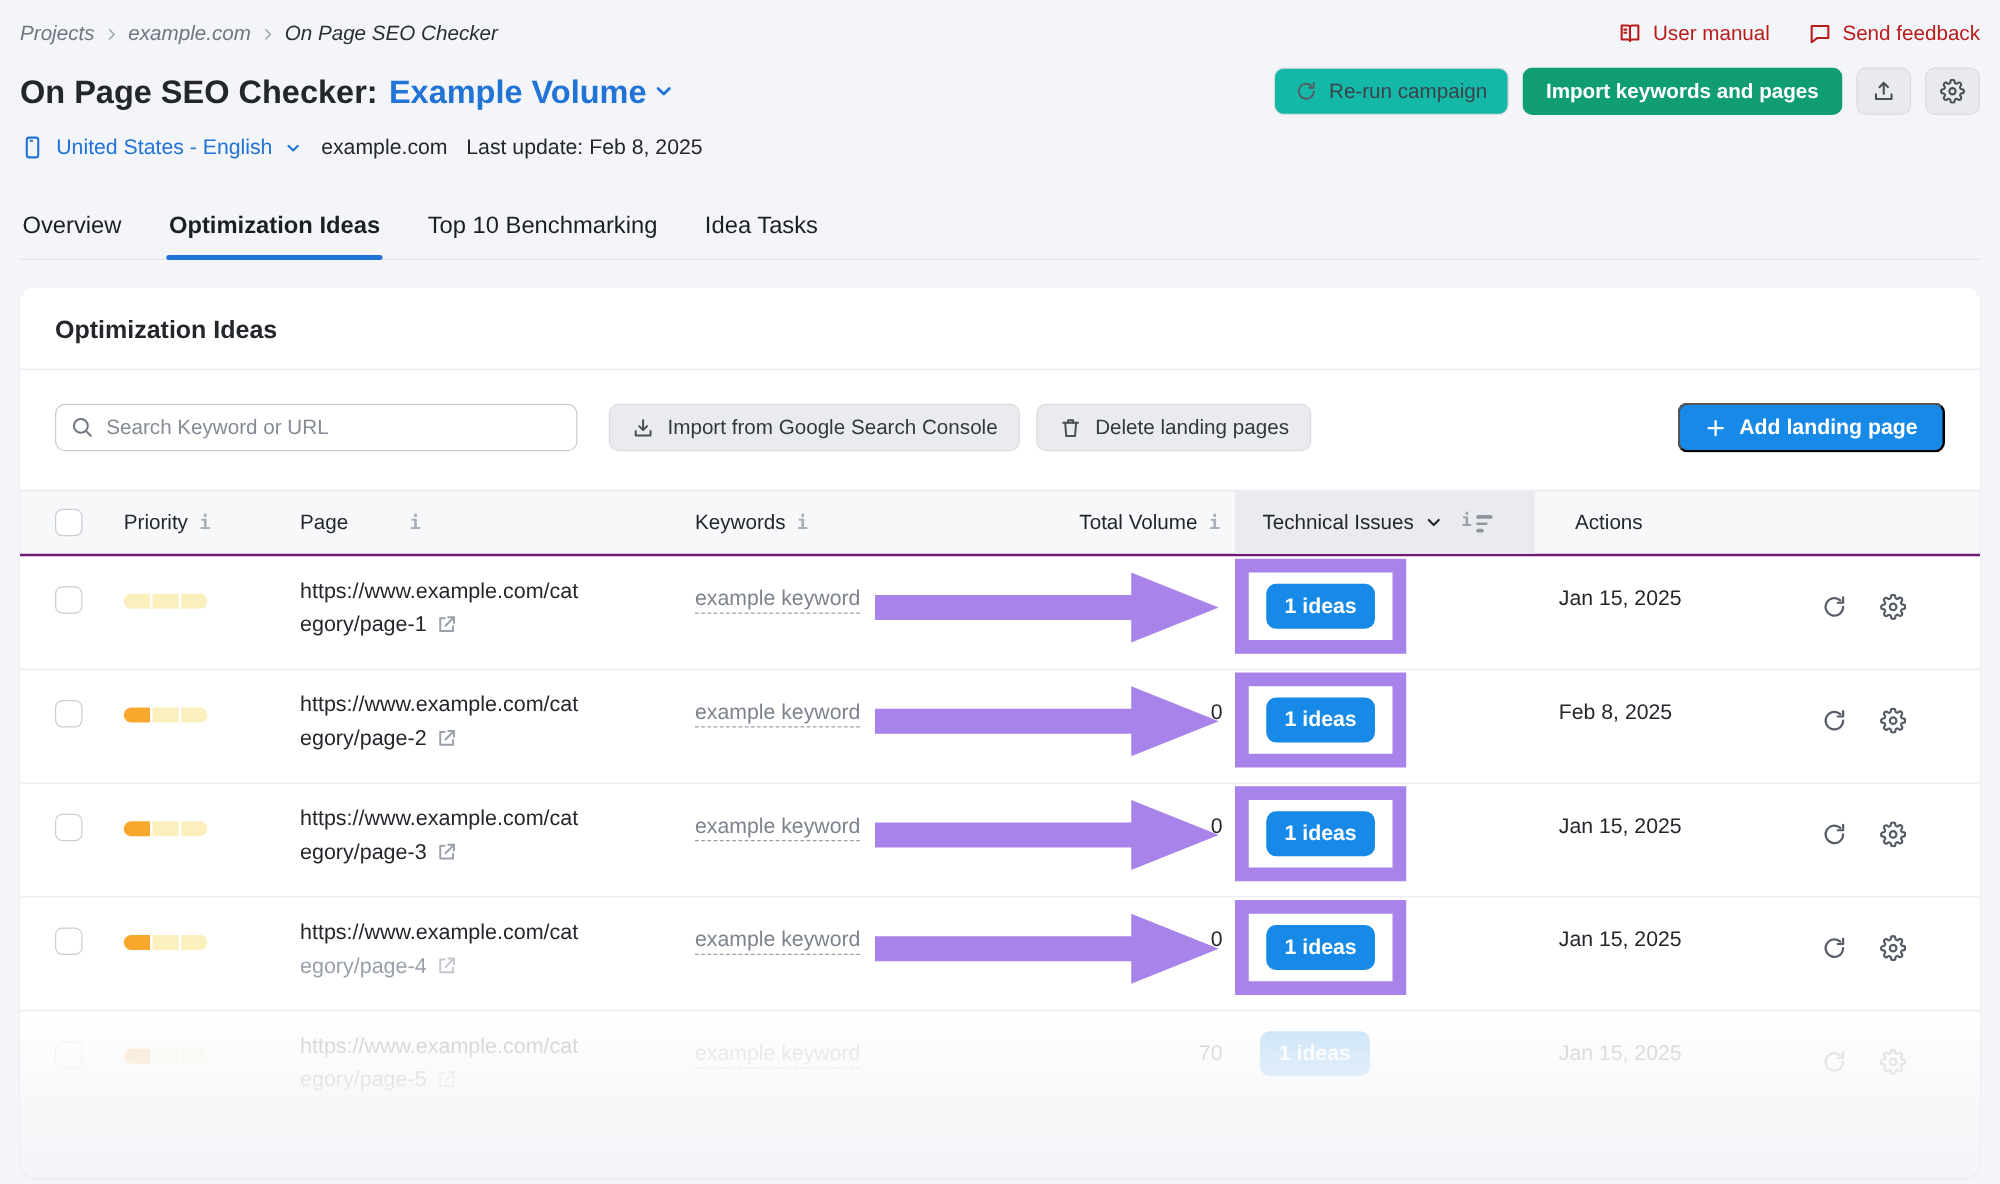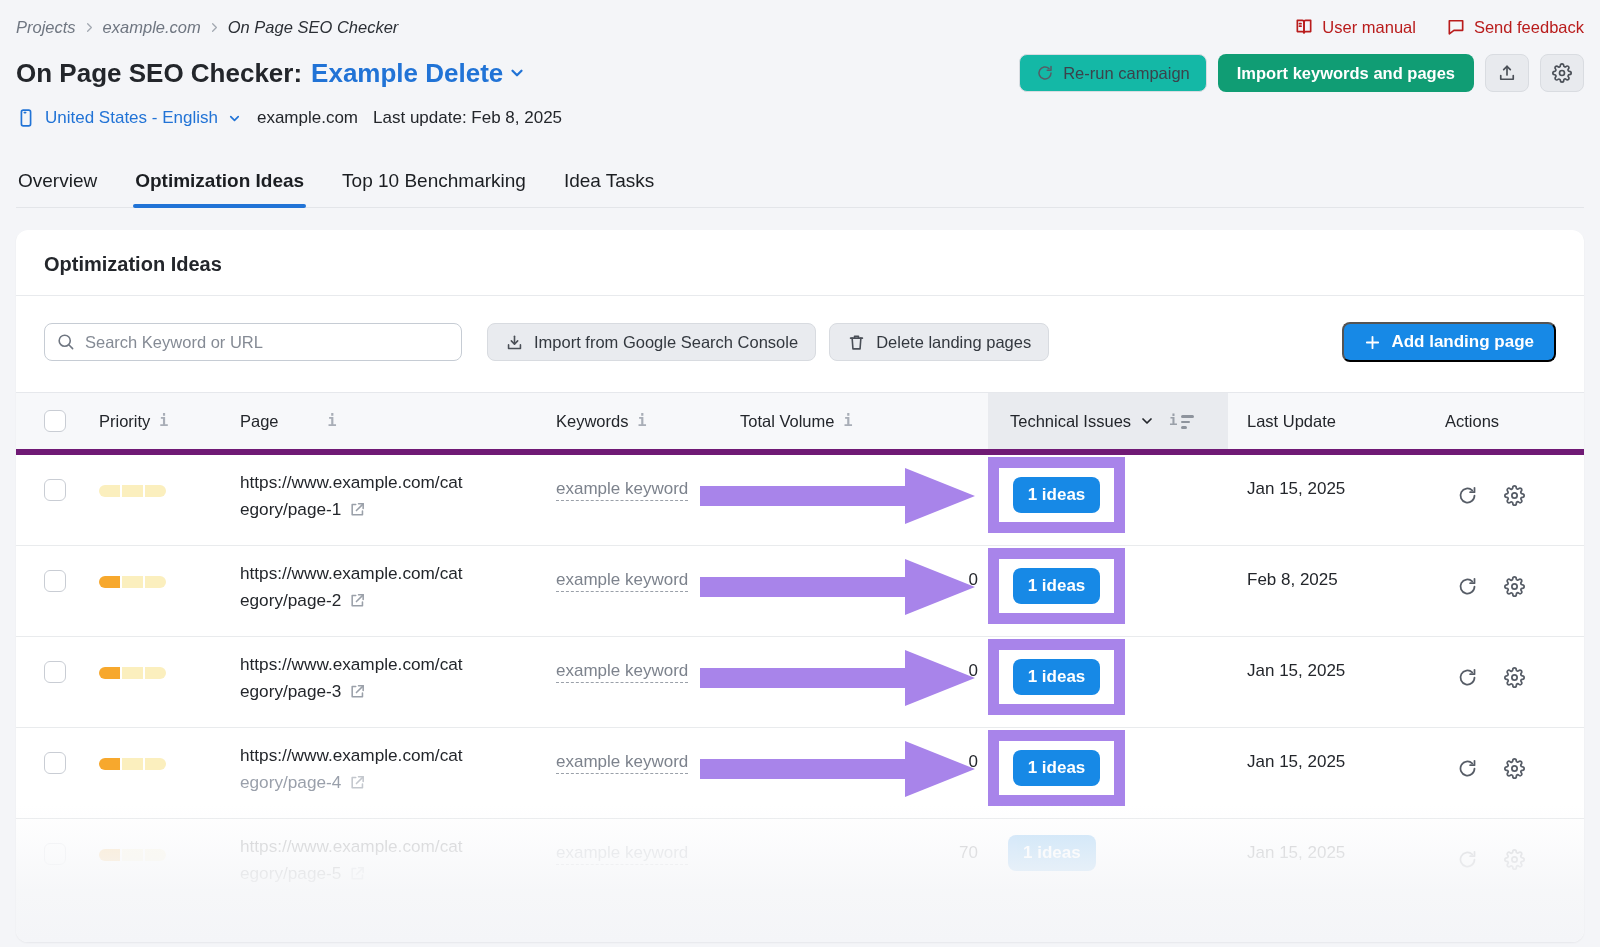--- a/index.html
+++ b/index.html
@@ -56,30 +56,30 @@
   .tbtn { display:flex; align-items:center; gap:10px; height:38px; padding:0 17px; background:#e9ebef;
           border:1px solid #d8dbe0; border-radius:8px; font-size:16.5px; color:#33383f; cursor:pointer; }
   .tbtn .ic { width:19px; height:19px; color:#4a4f57; }
   .gsc { margin-left:25px; } .del { margin-left:13px; }
   .addbtn { margin-left:auto; display:flex; align-items:center; gap:10px; height:40px; padding:0 20px;
             background:#1789e6; border-radius:8px; color:#fff; font-size:17px; font-weight:700; cursor:pointer; }
   .addbtn .ic { width:17px; height:17px; stroke-width:2.6; }
 
   
   .tgrid { display:grid; grid-template-columns:68px 140px 300px 216px 248px 240px 185px 1fr; }
-  .thead { background:#f7f8fa; border-top:1px solid #e6e8ec; border-bottom:6px solid #701a75; height:63px;
+  .thead { background:#f7f8fa; border-top:1px solid #e6e8ec; border-bottom:2px solid #701a75; height:53px;
            font-size:16.5px; color:#23262b; }
   .thead > div { display:flex; align-items:center; }
   .info { font-family:"DejaVu Sans Mono",monospace; font-size:15px; font-weight:700; color:#a9aeb7; margin-left:9px; }
   .cb { width:22px; height:22px; border:1.5px solid #c9cdd4; border-radius:6px; background:#fff; display:inline-block; cursor:pointer; }
   .th-check { padding-left:28px; }
   .th-priority { padding-left:15px; }
   .th-page { padding-left:16px;gap:40px; }
   .th-kw { padding-left:32px; }
-  .th-vol { justify-content:flex-start; padding-right:12px; }
+  .th-vol { justify-content:flex-end; padding-right:12px; }
   .th-tech { background:#e9ebef; height:100%; padding-left:22px; gap:8px; }
   .th-tech .chev { width:16px; height:16px; stroke-width:2.6; color:#23262b; }
   .sorticon { display:flex; align-items:flex-start; gap:3px; margin-left:6px; }
   .sorticon .si-i { font-family:"DejaVu Sans Mono",monospace; font-size:14px; font-weight:700; color:#9aa0a9; line-height:14px; }
   .bars { display:flex; flex-direction:column; gap:3px; padding-top:2px; }
   .bars i { display:block; height:2.6px; background:#8e949d; border-radius:2px; }
   .bars i:nth-child(1){width:13px;} .bars i:nth-child(2){width:9px;} .bars i:nth-child(3){width:6px;}
   .th-update { padding-left:19px; }
   .th-actions { padding-left:32px; }
 
@@ -206,21 +206,21 @@
           </svg>
         <span>Send feedback</span>
       </span>
     </div>
   </div>
 
   <div class="titlerow">
     <div class="h1">
       <span>On Page SEO Checker:</span>
       <span class="proj">
-        <span>Example Delete</span>
+        <span>Example Volume</span>
         <svg class="ic">
             <use href="#i-chevd"></use>
           </svg>
       </span>
     </div>
     <div class="hbtns">
       <button class="btn btn-gray">
         <svg class="ic">
             <use href="#i-refresh"></use>
           </svg>
@@ -321,23 +321,20 @@
         </svg>
       <span class="sorticon">
         <span class="si-i">i</span>
         <span class="bars">
             <i></i>
             <i></i>
             <i></i>
           </span>
       </span>
     </div>
-    <div class="th-update">
-      <span>Last Update</span>
-    </div>
     <div class="th-actions">
       <span>Actions</span>
     </div>
   </div>
 
   <div id="rows">
   <div class="tgrid trow">
     <div class="c-check"><span class="cb"></span></div>
     <div class="c-priority">
           <span class="pill">

